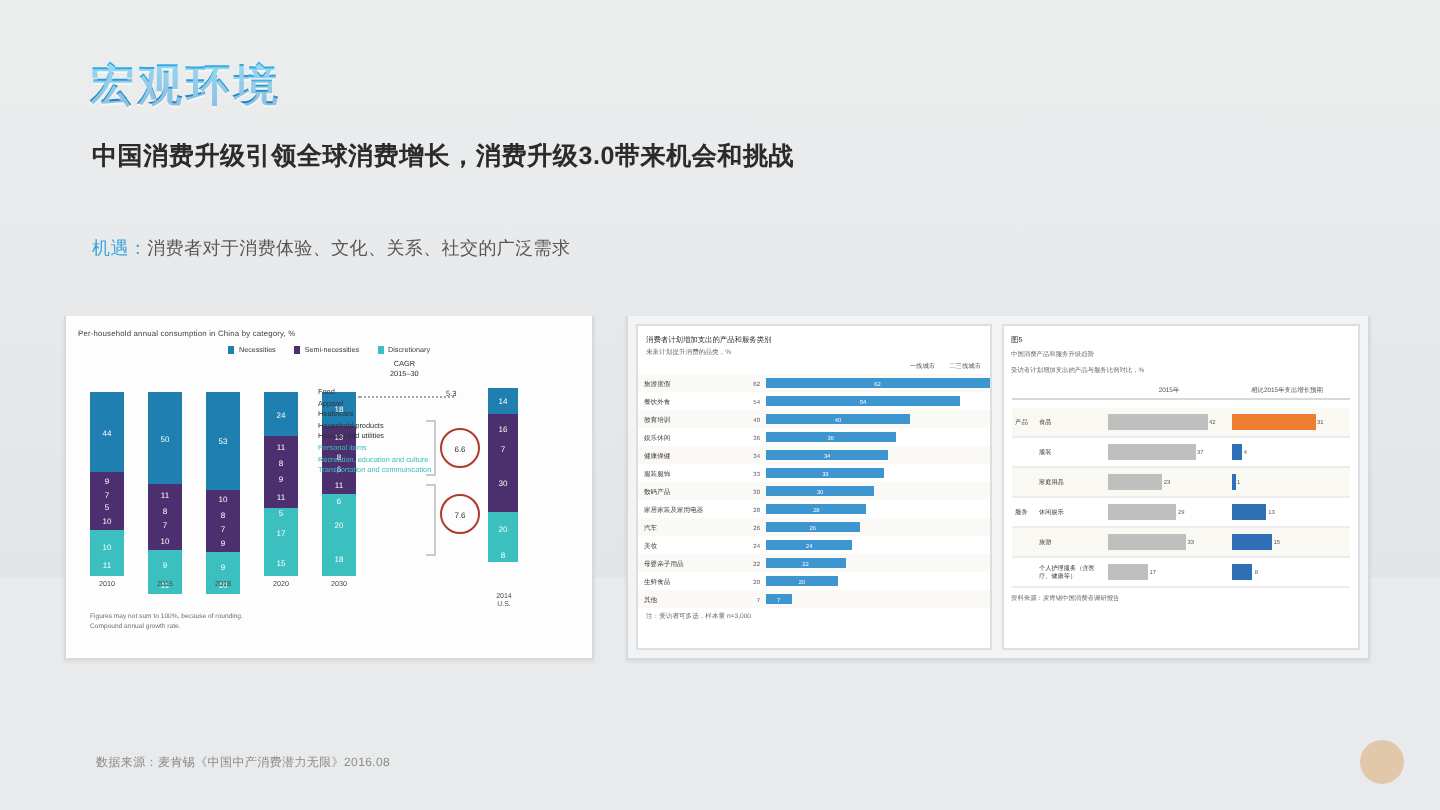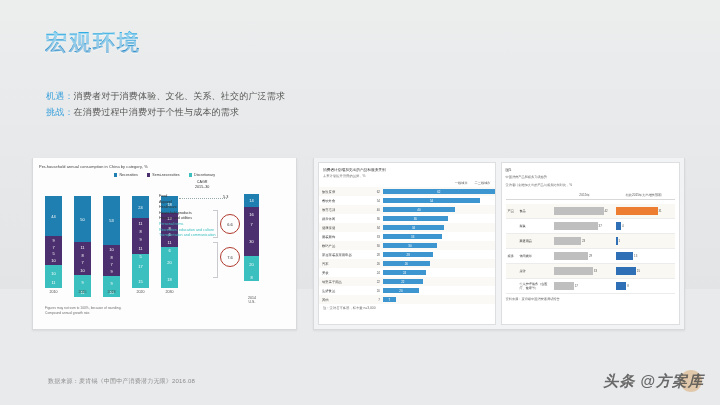--- a/index.html
+++ b/index.html
@@ -22,21 +22,21 @@
     background: linear-gradient(180deg,#35b7ea 0%, #1473b8 100%);
     -webkit-background-clip: text; background-clip: text;
     -webkit-text-fill-color: transparent; color: #1a7fc1;
     text-shadow: 0 1px 0 rgba(255,255,255,.5);
   }
   .subtitle {
     position: absolute; left: 46px; top: 70px;
     font-size: 12.5px; color: #2b2b2b; font-weight: bold;
     letter-spacing: .3px;
   }
-  .bullets { position: absolute; left: 46px; top: 88px; }
+  .bullets { position: absolute; left: 46px; top: 116px; }
   .bullet { font-size: 9px; color: #575757; line-height: 16px; letter-spacing: .2px; }
   .bullet .lead { color: #3da3dd; }
 
   
   .panel { position: absolute; }
   .panel-head {
     background: linear-gradient(180deg,#1aa5e8 0%, #0e95df 100%);
     color: #ffffff; font-size: 7.2px; font-weight: bold;
     text-align: center; letter-spacing: .4px;
     height: 14px; line-height: 14px;
@@ -122,27 +122,25 @@
                font-style:italic; letter-spacing:1px; opacity:.8; }
   .wm-circle { position:absolute; right:18px; top:370px; width:22px; height:22px; border-radius:50%;
                background:rgba(214,160,90,.45); }
 </style>
 </head>
 <body>
 
 <div id="slide">
 
   <div class="title">宏观环境</div>
+  <div class="subtitle">中国消费升级引领全球消费增长，消费升级3.0带来机会和挑战</div>
 
   <div class="bullets">
     <div class="bullet">
       <span class="lead">机遇：</span><span>消费者对于消费体验、文化、关系、社交的广泛需求</span>
-    </div>
-    <div class="bullet">
-      <span class="lead">挑战：</span><span>在消费过程中消费对于个性与成本的需求</span>
     </div>
   </div>
 
   <div class="panel" id="panelLeft">
     <div class="panel-body">
       <div class="chart-inner">
         <div class="cap">Per-household annual consumption in China by category, %</div>
         <div class="legend">
           <div class="legend-item">
             <i class="swatch" style="background:#1f7fb0"></i>
@@ -447,14 +445,13 @@
               </div>
             </div>
           </div>
         <div style="padding:3px 4px;" class="r-note">资料来源：麦肯锡中国消费者调研报告</div>
       </div>
     </div>
   </div>
 
   <div class="source">数据来源：麦肯锡《中国中产消费潜力无限》2016.08</div>
   <div class="wm-circle"></div>
-  <div class="watermark">头条 @方案库</div>
 </div>
 
 </body></html>

